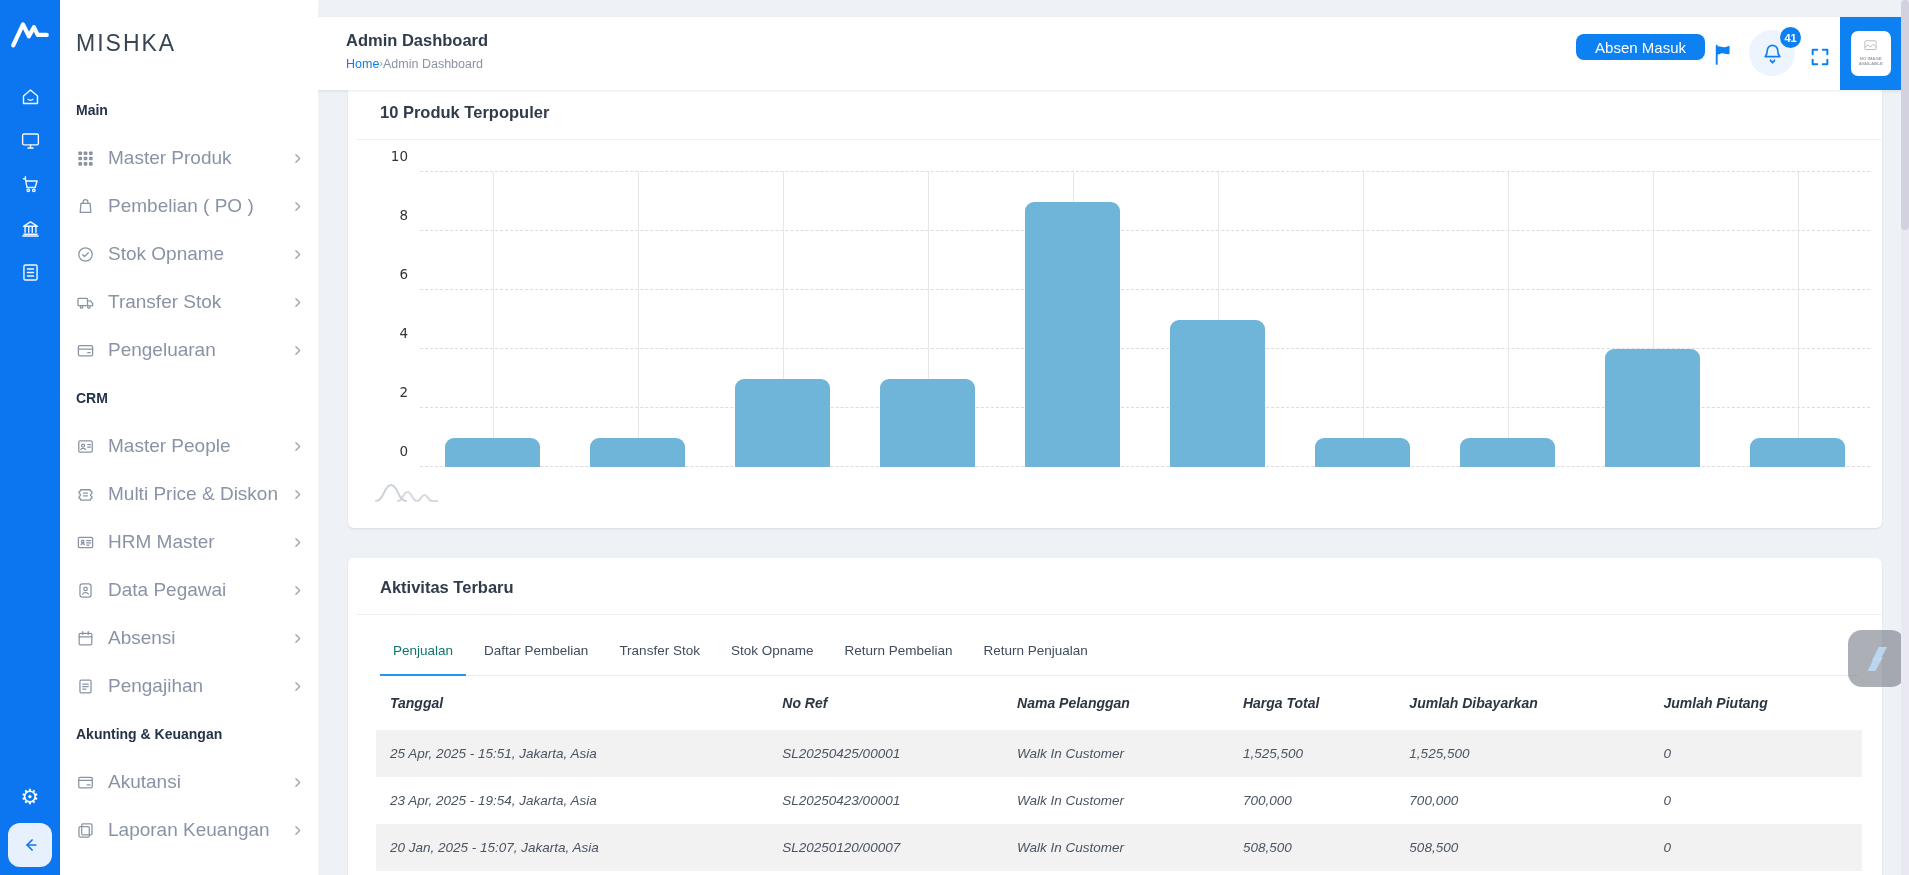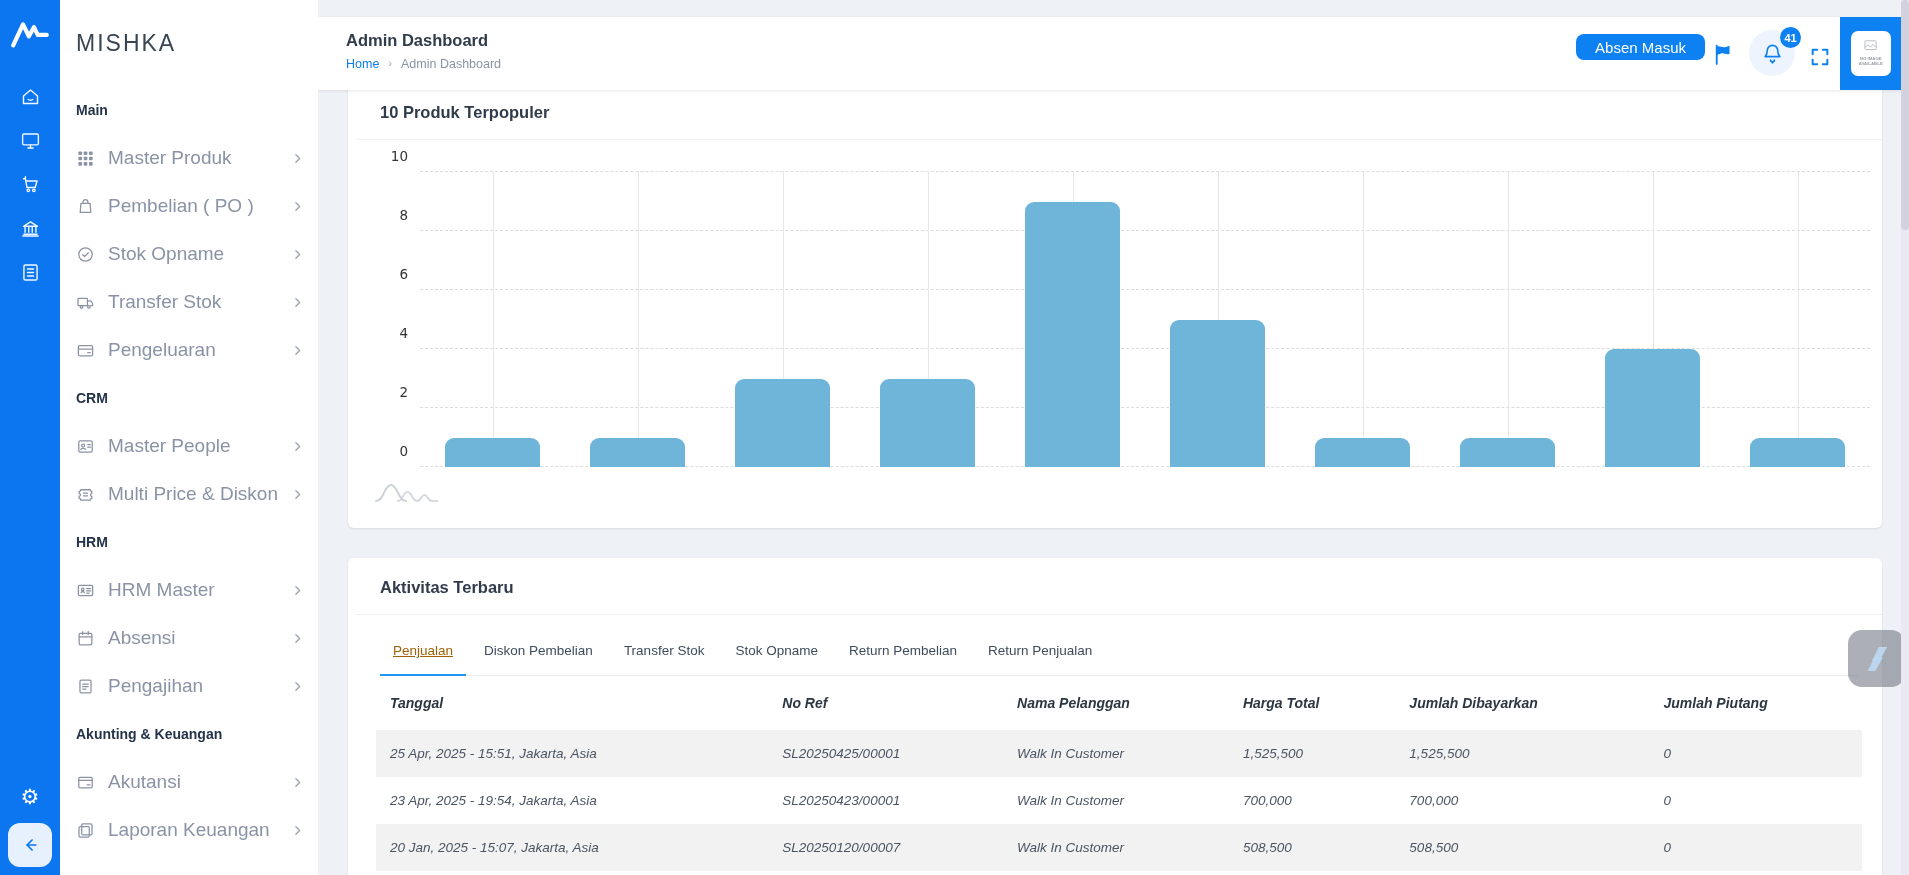--- a/index.html
+++ b/index.html
@@ -24,21 +24,21 @@
   .nav-item { height:48px; display:flex; align-items:center; gap:13px; color:#8a93a5; font-size:19px; cursor:pointer; }
   .nav-item .icn { display:flex; }
   .nav-item .icn svg { width:19px; height:19px; }
   .nav-item .lbl { flex:1; }
   .nav-item .chev { display:flex; color:#9aa3b0; }
   .nav-item .chev svg { width:13px; height:13px; }
 
   
   .topbar { position:absolute; left:318px; top:8px; width:1583px; height:73px; background:#fff; box-shadow:0 1px 3px rgba(56,65,74,.12); z-index:20;margin-top:9px; }
   .page-title { position:absolute; left:28px; top:14px; font-size:16.5px; font-weight:700; color:#303c4b; }
-  .breadcrumb { position:absolute; left:28px; top:40px; font-size:12.5px; display:flex; gap:9px; align-items:flex-start; }
+  .breadcrumb { position:absolute; left:28px; top:40px; font-size:12.5px; display:flex; align-items:flex-start; }
   .breadcrumb .home { color:#0d7ef2; cursor:pointer; }
   .breadcrumb .sep { color:#9aa3b0; font-size:11px; }
   .breadcrumb .cur { color:#8a93a5; }
   .absen-btn { position:absolute; right:196px; top:17px; height:26px; padding:4px 19px; background:#0d80f2; color:#fff; border:none; border-radius:8px; font-size:15px; font-family:inherit; cursor:pointer; }
   .flag-btn { position:absolute; right:165px; top:25px; color:#0d80f2; cursor:pointer; }
   .flag-btn svg { width:25px; height:25px; }
   .bell-wrap { position:absolute; right:106px; top:13px; width:46px; height:46px; border-radius:50%; background:#edf4fd; display:flex; align-items:center; justify-content:center; cursor:pointer; }
   .bell-wrap svg { width:23px; height:23px; }
   .bell-badge { position:absolute; top:-3px; right:-6px; min-width:21px; height:21px; border-radius:11px; background:#0d80f2; color:#fff; font-size:11px; font-weight:700; display:flex; align-items:center; justify-content:center; padding:0 4px; }
   .fs-btn { position:absolute; right:70px; top:29px; color:#0d80f2; cursor:pointer; }
@@ -60,21 +60,21 @@
   .ytick { position:absolute; left:-56px; width:44px; text-align:right; font-size:13.5px; color:#333; transform:translateY(-50%); font-family:"DejaVu Sans", sans-serif; }
   .vgrid { position:absolute; top:0; bottom:0; width:1px; background:#e7e7e7; }
   .bar { position:absolute; bottom:0; width:6.6%; background:#6fb5da; border-radius:9px 9px 0 0; }
   .watermark { position:absolute; left:-46px; top:calc(100% + 12px); color:#cdd2d8; }
   .watermark svg { width:64px; height:26px; }
 
   
   .activity-card { left:348px; top:558px; width:1534px; height:420px; }
   .tabs { margin:12px 24px 0; display:flex; gap:5px; height:49px; align-items:center; border-bottom:1px solid #e9ecf0; }
   .tab { padding:0 13px; height:100%; display:flex; align-items:center; font-size:13.5px; color:#3f4c5c; font-weight:500; cursor:pointer; border-bottom:2px solid transparent; margin-bottom:-1px; }
-  .tab.active { color:#a16207; border-bottom-color:#2196f3;text-decoration:underline; }
+  .tab.active { color:#0f766e; border-bottom-color:#2196f3; }
   .tbl { margin:0 20px;font-style:italic; }
   .tr { display:grid; grid-template-columns:26.4% 15.8% 15.2% 11.2% 17.1% 14.3%; align-items:center; }
   .tr > div { padding-left:14px; }
   .tr.head { height:54px; font-size:14px; font-weight:700; color:#2d3743; }
   .tr.row { height:47px; font-size:13.5px; color:#4a5462; }
   .tr.row.striped { background:#f2f2f2; }
 
   
   .chat-float { position:absolute; left:1848px; top:630px; width:57px; height:57px; border-radius:14px; background:rgba(104,110,120,.55); display:flex; align-items:center; justify-content:center; z-index:40; cursor:pointer; }
   .chat-float svg { width:34px; height:34px; }
@@ -250,31 +250,45 @@
             <path d="M9.5 10.4h5M9.5 13.6h5"></path>
           </svg>
         </span>
         <span class="lbl">Multi Price &amp; Diskon</span>
         <span class="chev">
           <svg viewBox="0 0 24 24" fill="none" stroke="currentColor" stroke-width="2.4" stroke-linecap="round" stroke-linejoin="round">
             <path d="M9 5l7 7-7 7"></path>
           </svg>
         </span>
       </div>
-      <div class="section-label">HRM</div>
       <div class="nav-item">
         <span class="icn">
           <svg viewBox="0 0 24 24" fill="none" stroke="currentColor" stroke-width="1.6" stroke-linecap="round" stroke-linejoin="round">
             <rect x="3" y="5.5" width="18" height="13" rx="1.6"></rect>
             <circle cx="8.5" cy="10.6" r="1.6"></circle>
             <path d="M6.4 14.6c.4-1.4 3.8-1.4 4.2 0"></path>
             <path d="M13.5 9.6h5M13.5 12.5h5M13.5 15.2h3"></path>
           </svg>
         </span>
         <span class="lbl">HRM Master</span>
+        <span class="chev">
+          <svg viewBox="0 0 24 24" fill="none" stroke="currentColor" stroke-width="2.4" stroke-linecap="round" stroke-linejoin="round">
+            <path d="M9 5l7 7-7 7"></path>
+          </svg>
+        </span>
+      </div>
+      <div class="nav-item">
+        <span class="icn">
+          <svg viewBox="0 0 24 24" fill="none" stroke="currentColor" stroke-width="1.6" stroke-linecap="round" stroke-linejoin="round">
+            <rect x="5" y="3.5" width="14" height="17" rx="3"></rect>
+            <circle cx="12" cy="10" r="2.2"></circle>
+            <path d="M8.4 16.6c.6-2.4 6.6-2.4 7.2 0"></path>
+          </svg>
+        </span>
+        <span class="lbl">Data Pegawai</span>
         <span class="chev">
           <svg viewBox="0 0 24 24" fill="none" stroke="currentColor" stroke-width="2.4" stroke-linecap="round" stroke-linejoin="round">
             <path d="M9 5l7 7-7 7"></path>
           </svg>
         </span>
       </div>
       <div class="nav-item">
         <span class="icn">
           <svg viewBox="0 0 24 24" fill="none" stroke="currentColor" stroke-width="1.6" stroke-linecap="round" stroke-linejoin="round">
             <rect x="4" y="5.5" width="16" height="14.5" rx="1.6"></rect>
@@ -427,21 +441,21 @@
       <div class="bar" style="left: 91.7%; height: 10%; background: rgb(111, 181, 218);"></div>
     </div>
 </div>
 
 <div class="card activity-card">
   <div class="card-head">
     <div class="card-title">Aktivitas Terbaru</div>
   </div>
   <div class="tabs" id="tabs">
       <div class="tab active">Penjualan</div>
-      <div class="tab">Diskon Pembelian</div>
+      <div class="tab">Daftar Pembelian</div>
       <div class="tab">Transfer Stok</div>
       <div class="tab">Stok Opname</div>
       <div class="tab">Return Pembelian</div>
       <div class="tab">Return Penjualan</div>
     </div>
   <div class="tbl" id="tbl">
       <div class="tr head">
         <div>Tanggal</div>
         <div>No Ref</div>
         <div>Nama Pelanggan</div>

